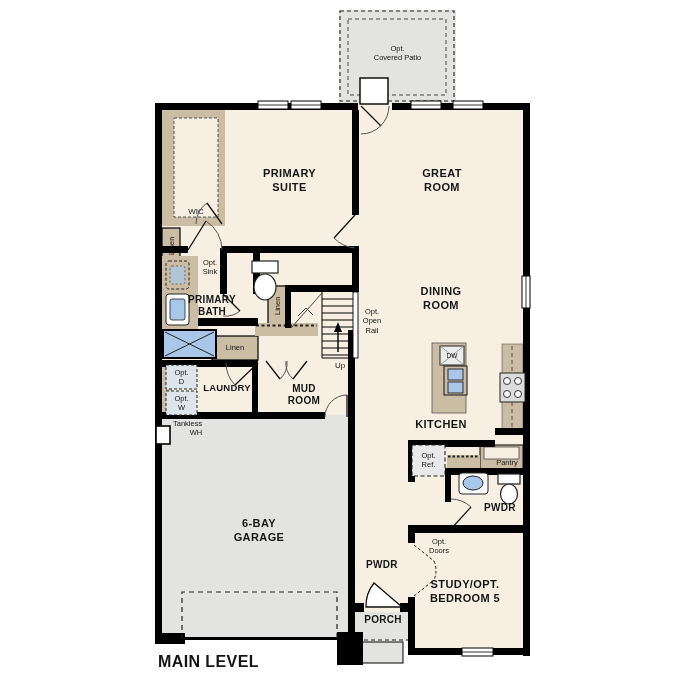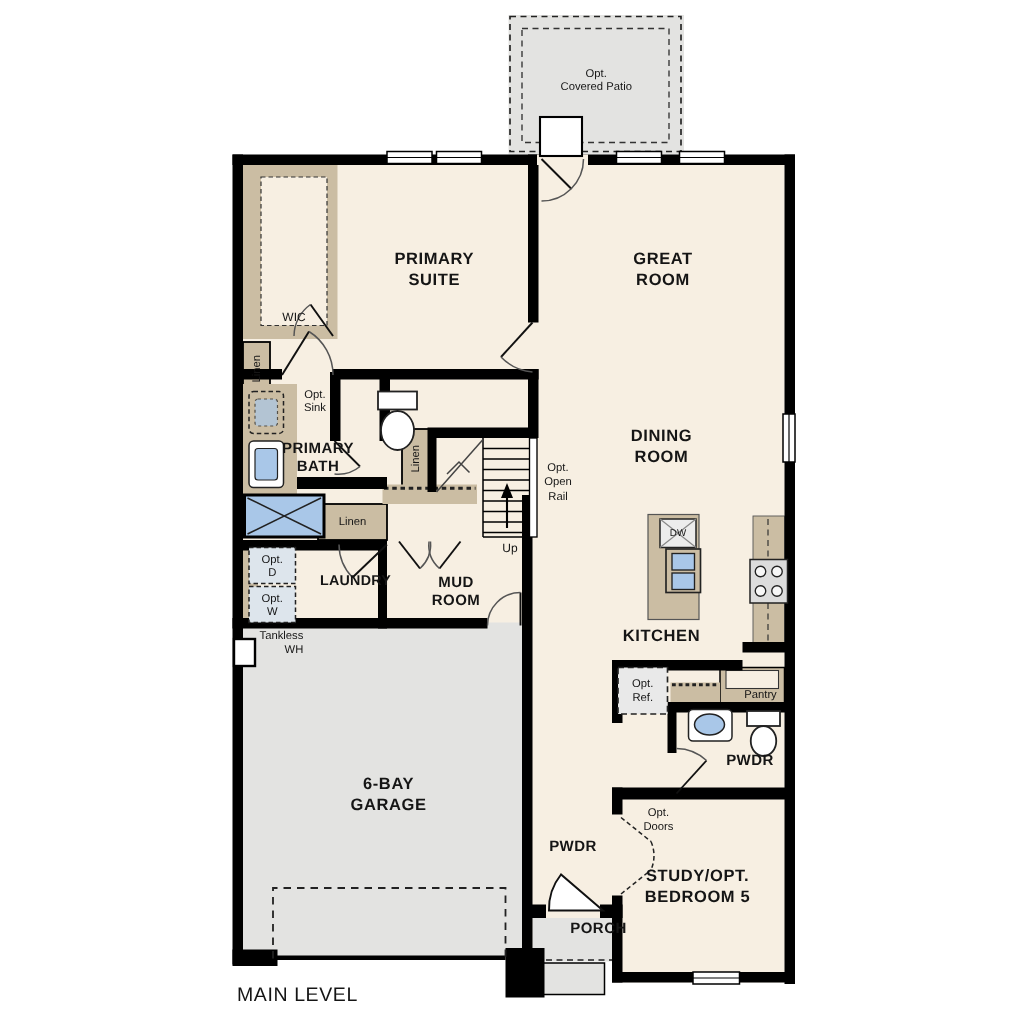--- a/index.html
+++ b/index.html
@@ -7,21 +7,21 @@
   .stage{position:relative;width:687px;height:687px;background:#fff;overflow:hidden;}
   .stage svg{position:absolute;left:0;top:0;}
   .lbl{position:absolute;display:flex;align-items:center;justify-content:center;
        text-align:center;white-space:pre-line;color:#151515;z-index:5;}
   .r{font-weight:bold;font-size:11px;line-height:1.3;letter-spacing:.4px;}
   .m{font-weight:bold;font-size:10px;line-height:1.2;letter-spacing:.3px;}
   .m9{font-weight:bold;font-size:9.5px;letter-spacing:.2px;}
   .s{font-size:7.5px;line-height:1.25;}
   .s8{font-size:8px;line-height:1.2;}
   .xs{font-size:6.5px;}
-  .title{font-weight:normal;font-size:13px;letter-spacing:.4px;justify-content:flex-start;}
+  .title{font-weight:bold;font-size:16px;letter-spacing:.4px;justify-content:flex-start;}
   .v{writing-mode:vertical-rl;transform:rotate(180deg);font-size:7.5px;}
   .left{justify-content:flex-start;text-align:right;}
 </style>
 </head>
 <body>
 
 <div class="stage">
 
 <svg width="687" height="687" viewBox="0 0 687 687">
 
@@ -284,28 +284,28 @@
 <div class="lbl xs" style="left:440px;top:349px;width:24px;height:13px;">DW</div>
 <div class="lbl r" style="left:394px;top:416px;width:94px;height:16px;">KITCHEN</div>
 <div class="lbl s" style="left:412px;top:449px;width:33px;height:22px;">Opt.
 Ref.</div>
 <div class="lbl s" style="left:480px;top:457px;width:54px;height:12px;">Pantry</div>
 <div class="lbl m" style="left:474px;top:500px;width:52px;height:16px;">PWDR</div>
 <div class="lbl s" style="left:166px;top:366px;width:31px;height:22px;">Opt.
 D</div>
 <div class="lbl s" style="left:166px;top:392px;width:31px;height:22px;">Opt.
 W</div>
-<div class="lbl m9" style="left:198px;top:380px;width:58px;height:14px;padding-left:10px;">LAUNDRY</div>
+<div class="lbl m9" style="left:198px;top:380px;width:58px;height:14px;">LAUNDRY</div>
 <div class="lbl m" style="left:272px;top:381px;width:64px;height:28px;">MUD
 ROOM</div>
 <div class="lbl s left" style="left:173px;top:418px;width:46px;height:20px;">Tankless
 WH</div>
 <div class="lbl r" style="left:200px;top:515px;width:118px;height:30px;">6-BAY
 GARAGE</div>
 <div class="lbl m" style="left:356px;top:558px;width:52px;height:14px;">PWDR</div>
 <div class="lbl s" style="left:418px;top:536px;width:42px;height:20px;">Opt.
 Doors</div>
 <div class="lbl r" style="left:416px;top:575px;width:98px;height:32px;">STUDY/OPT.
 BEDROOM 5</div>
-<div class="lbl m" style="left:356px;top:613px;width:54px;height:14px;margin-left:16px;">PORCH</div>
+<div class="lbl m" style="left:356px;top:613px;width:54px;height:14px;">PORCH</div>
 <div class="lbl title" style="left:158px;top:653px;width:140px;height:18px;">MAIN LEVEL</div>
 
 </div>
 
 </body></html>

